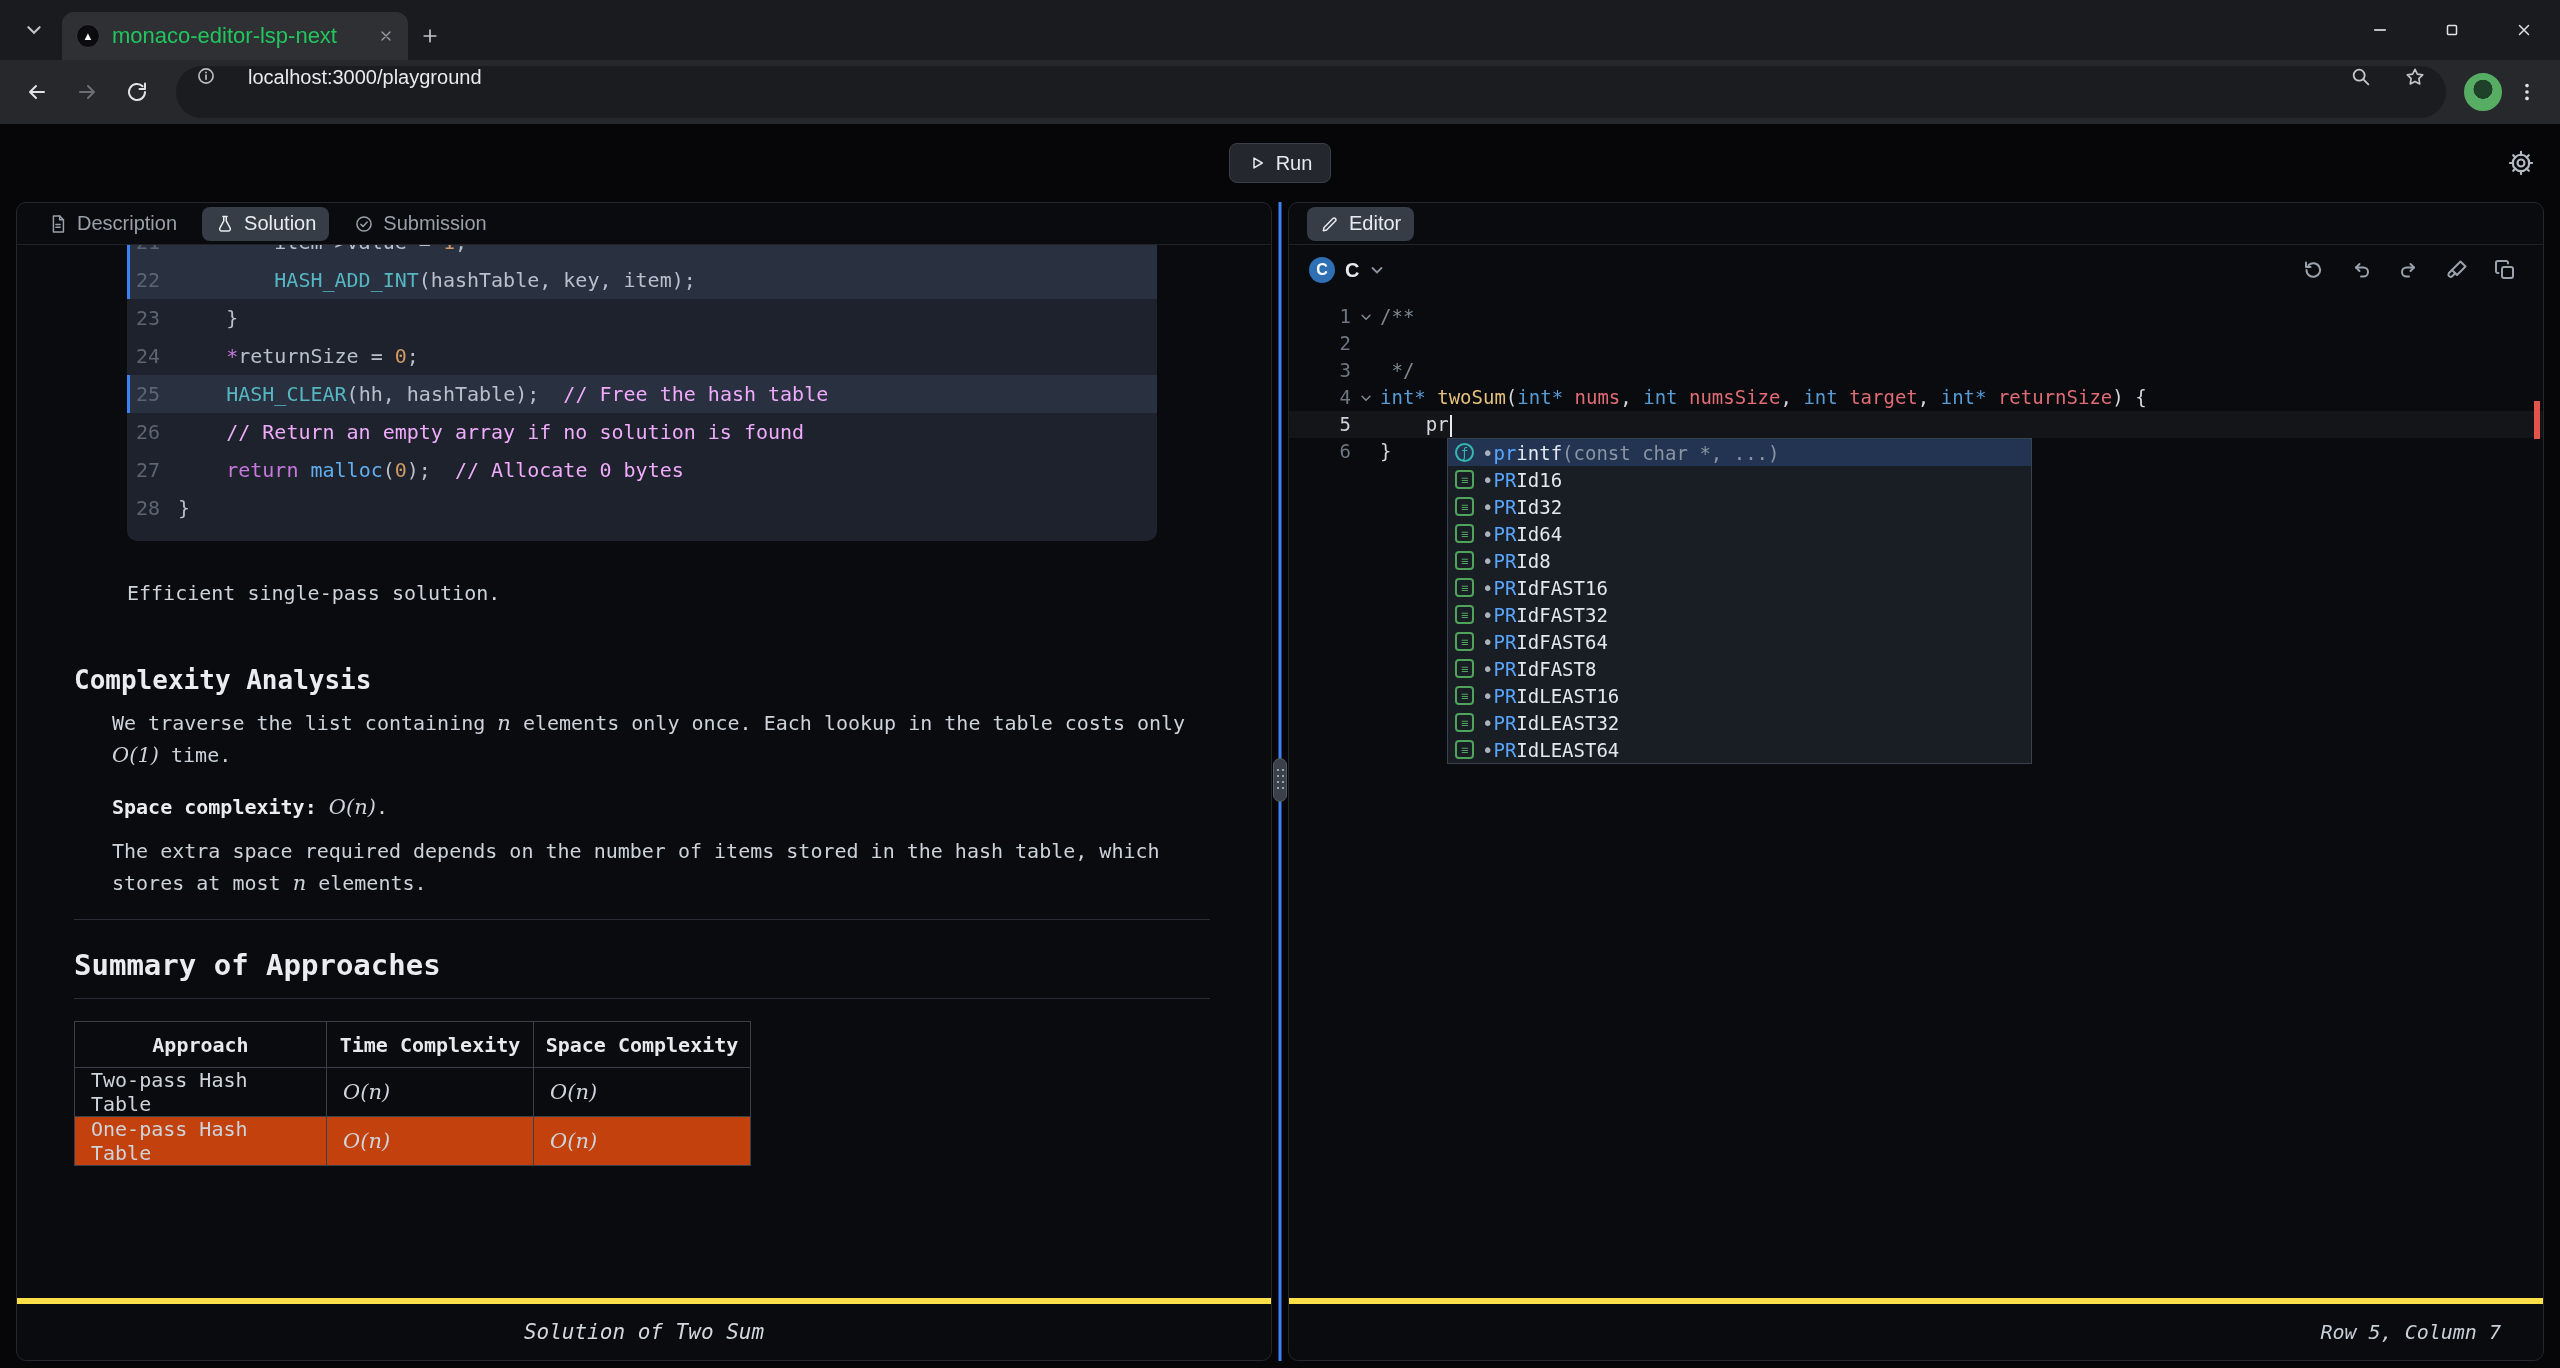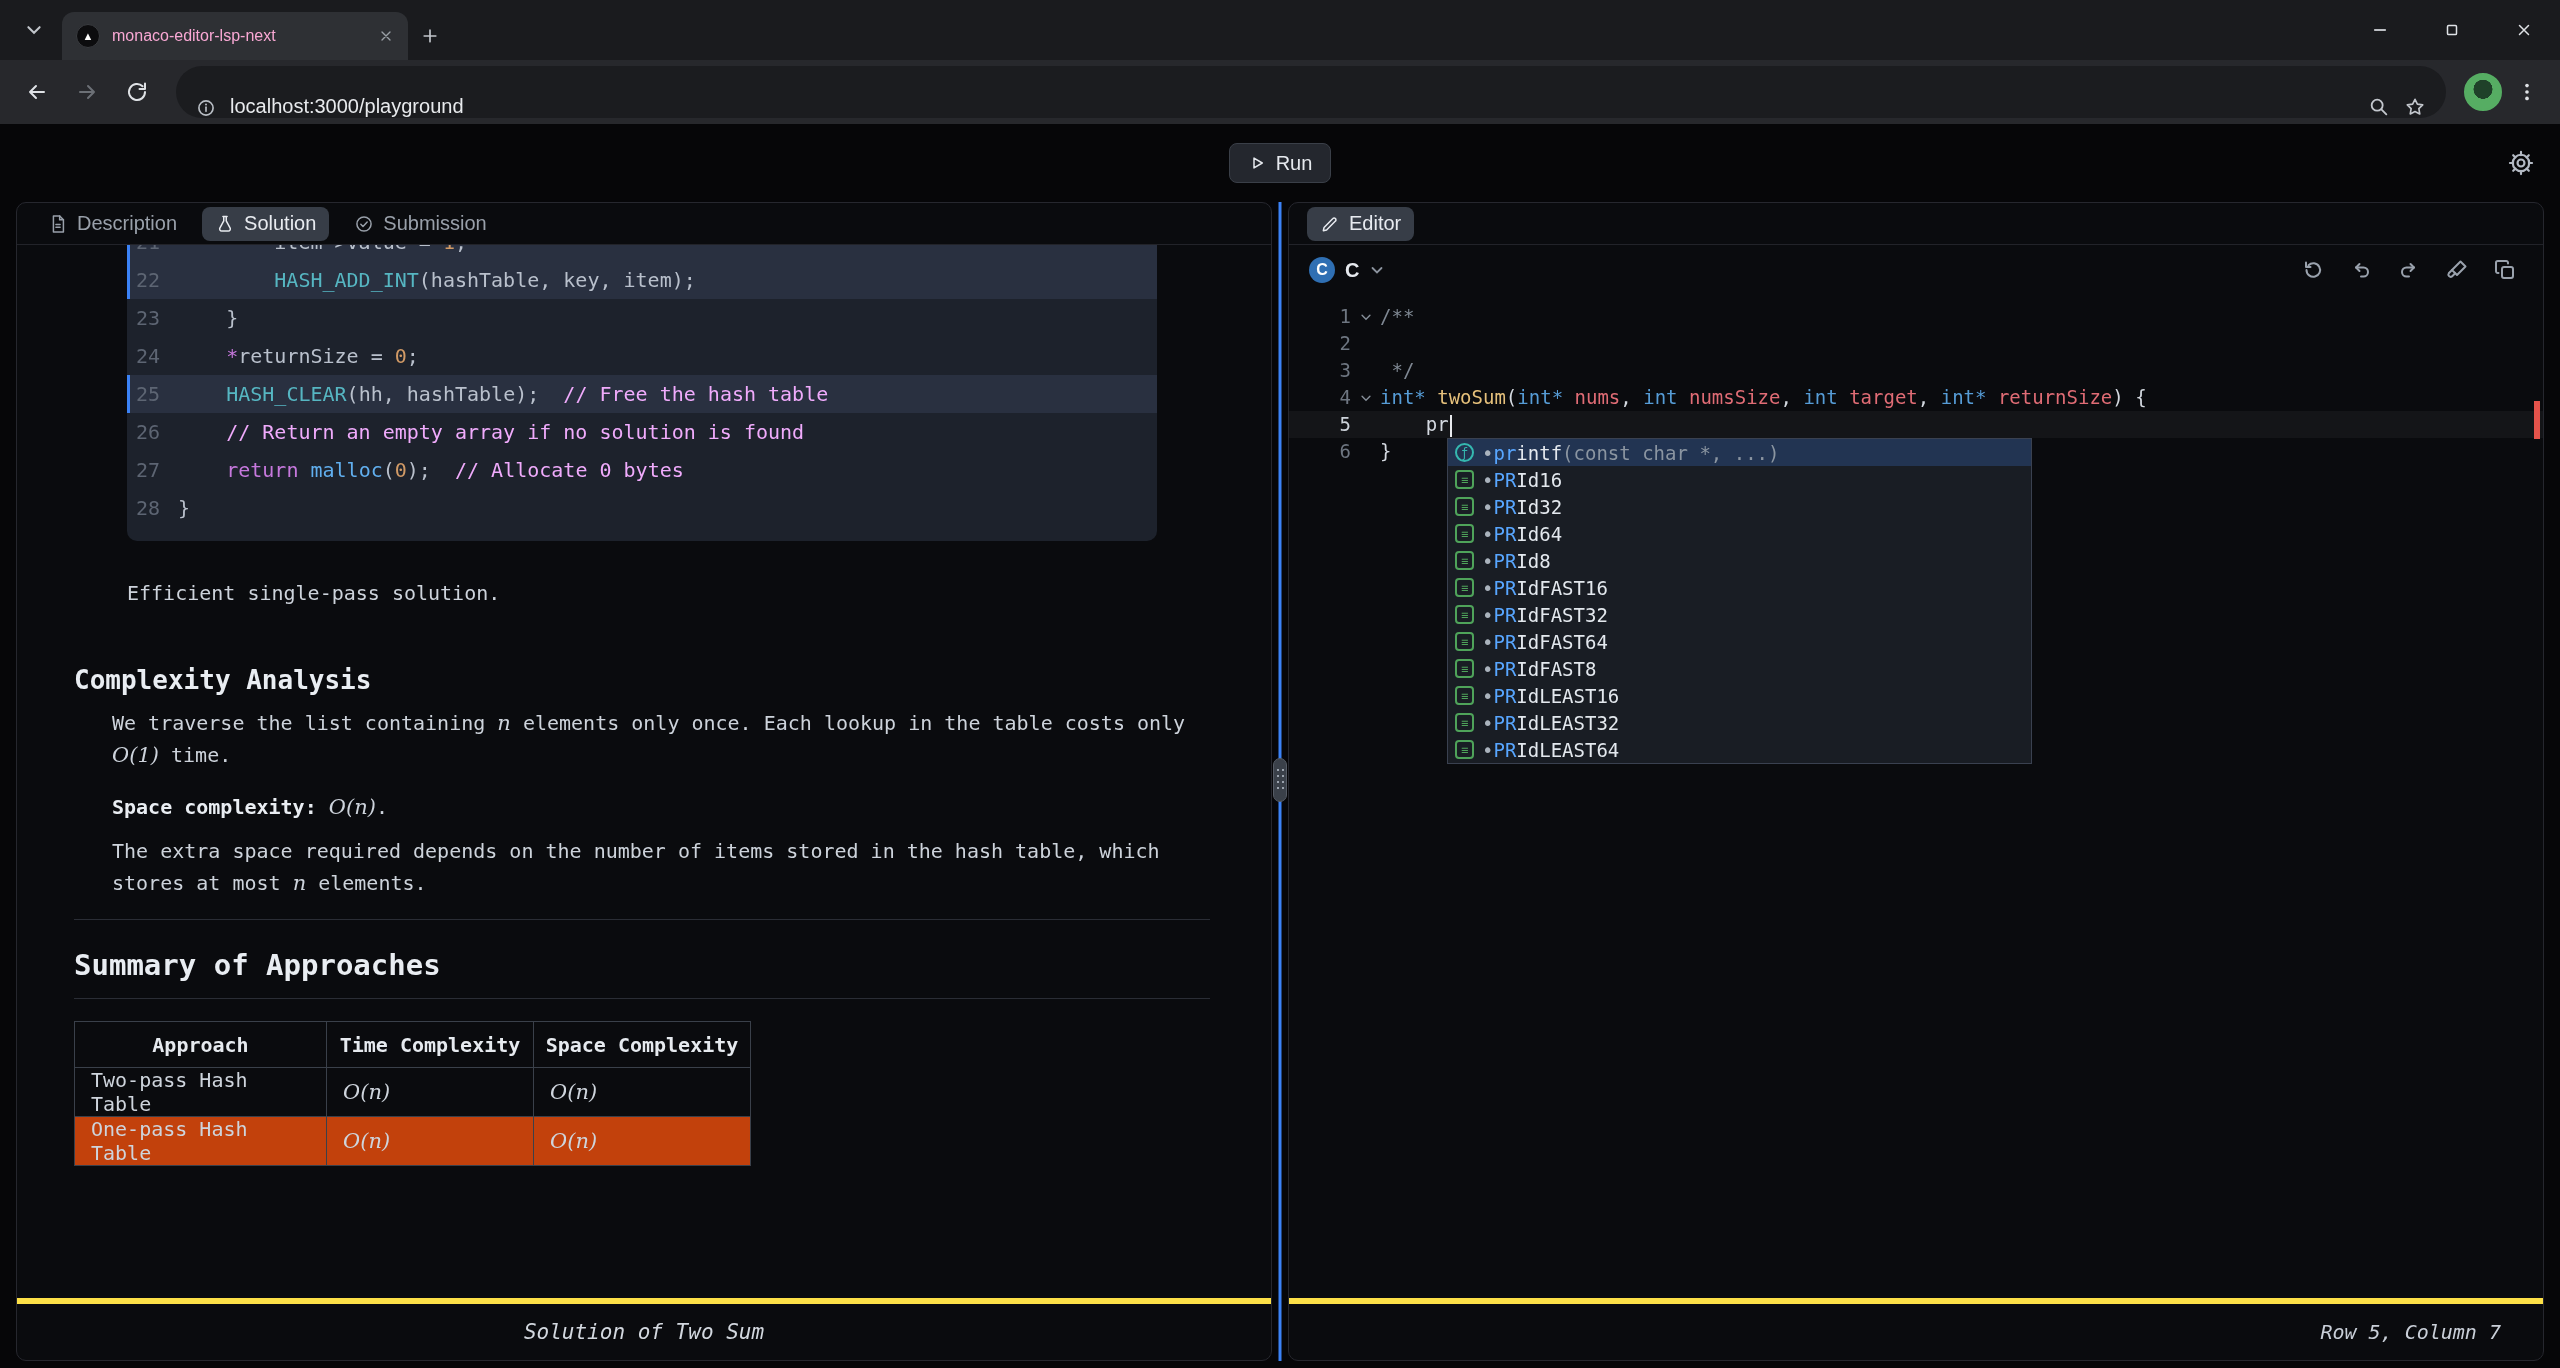--- a/index.html
+++ b/index.html
@@ -5,30 +5,30 @@
   * { box-sizing: border-box; margin: 0; padding: 0; }
   html,body { width:2560px; height:1368px; overflow:hidden; }
   body { background:#060608; font-family:"Liberation Sans",sans-serif; }
   svg { display:block; }
 
   
   .tabstrip { height:60px; background:#1a1b1e; display:flex; align-items:flex-end; position:relative; }
   .tab-search { width:40px; height:40px; margin:0 0 10px 14px; display:flex; align-items:center; justify-content:center; color:#c2c6cc; border-radius:50%; }
   .btab { margin-left:8px; height:48px; width:346px; background:#2e3034; border-radius:12px 12px 0 0; display:flex; align-items:center; padding:0 14px; gap:12px; }
   .favicon { width:24px; height:24px; border-radius:50%; background:#0c0c0e; border:1px solid #3a3c40; color:#fff; display:flex; align-items:center; justify-content:center; font-size:11px; flex:none; }
-  .btab-title { flex:1; color:#f9a8d4; font-size:16px; white-space:nowrap; overflow:hidden; }
+  .btab-title { flex:1; color:#22c55e; font-size:22px; white-space:nowrap; overflow:hidden; }
   .btab-close { color:#9aa0a6; display:flex; }
   .newtab { margin:0 0 14px 12px; color:#c2c6cc; display:flex; }
   .win-controls { position:absolute; right:0; top:0; height:60px; display:flex; }
   .winbtn { width:72px; height:60px; display:flex; align-items:center; justify-content:center; color:#dfe2e6; }
 
   .btoolbar { height:64px; background:#27282c; display:flex; align-items:center; padding:0 16px; gap:8px; }
   .navbtn { width:42px; height:42px; display:flex; align-items:center; justify-content:center; color:#dfe2e6; border-radius:50%; }
   .navbtn.disabled { color:#6c7076; }
-  .omnibox { flex:1; height:52px; background:#1b1c1f; border-radius:26px; display:flex; align-items:flex-end; padding:0 20px; margin:0 10px; gap:14px; }
+  .omnibox { flex:1; height:52px; background:#1b1c1f; border-radius:26px; display:flex; align-items:flex-start; padding:0 20px; margin:0 10px; gap:32px; }
   .omni-info { color:#b9bec5; display:flex; }
   .url-text { color:#e8eaed; font-size:20px; }
   .omni-spacer { flex:1; }
   .omni-icon { color:#c3c7cd; display:flex; }
   .avatar { width:38px; height:38px; border-radius:50%; flex:none;
             background:radial-gradient(circle at 50% 42%, #1f4129 0 36%, #56ad63 37%); border:2px solid #56ad63; }
   .kebab { color:#dfe2e6; display:flex; margin:0 6px; }
 
   
   .app { height:1244px; position:relative; background:#060608; }

